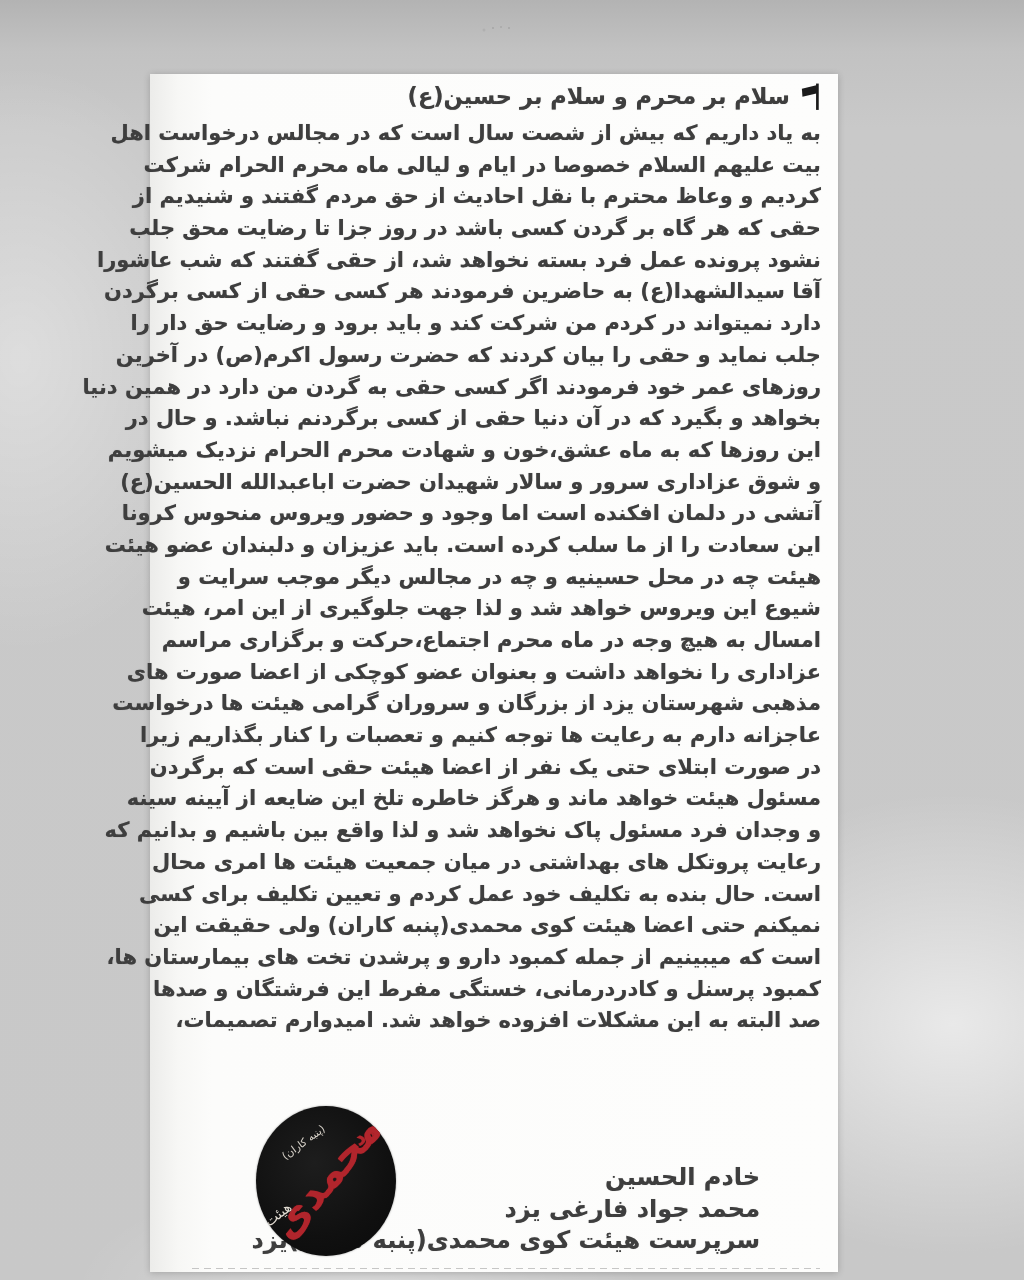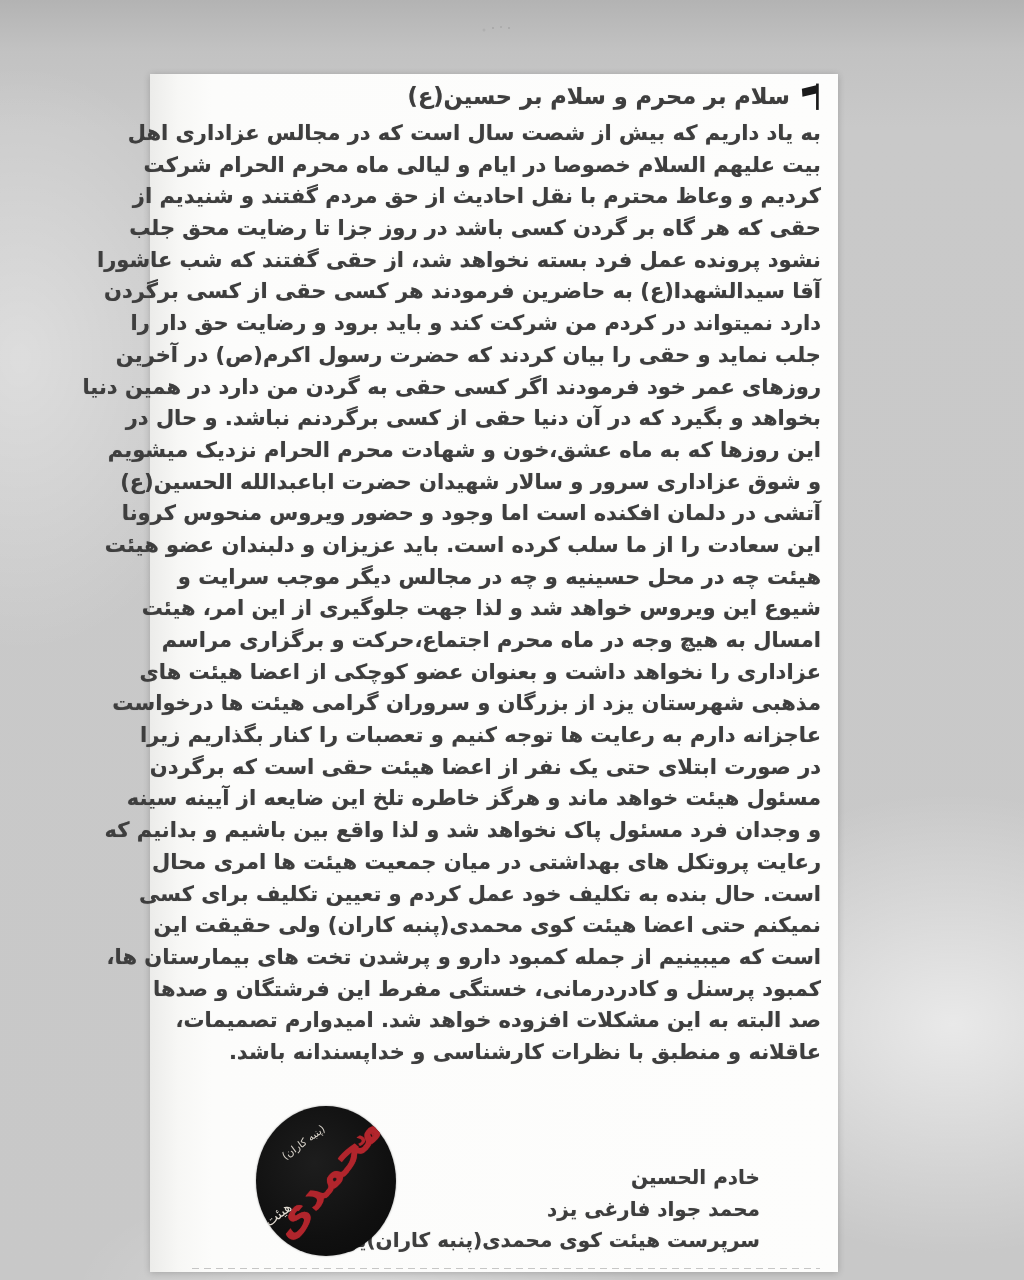--- a/index.html
+++ b/index.html
@@ -27,21 +27,21 @@
   }
   .flag{width:23px;height:29px;flex:0 0 auto;}
   .body-block{position:absolute;top:44px;right:17px;left:28px;}
   .body-line{
     height:31.7px;line-height:31.7px;font-size:21px;font-weight:bold;
     text-align:right;white-space:nowrap;
     text-shadow:0 0 0.7px rgba(70,70,70,0.55);
   }
   .signature-block{position:absolute;top:1088px;right:78px;text-align:right;}
   .sig-line{
-    height:31.5px;line-height:31.5px;font-size:20px;font-weight:bold;
+    height:31.5px;line-height:31.5px;font-size:24px;font-weight:bold;
     white-space:nowrap;text-shadow:0 0 0.7px rgba(70,70,70,0.5);
   }
   .paper-edge-line{
     position:absolute;left:42px;right:18px;bottom:3px;height:1px;opacity:.75;
     background:repeating-linear-gradient(90deg,#b4b4b4 0 7px, rgba(0,0,0,0) 7px 12px);
   }
   .smudge{position:absolute;left:492px;top:27px;width:2px;height:2px;border-radius:50%;
     background:#9a9a9a;opacity:.65;
     box-shadow:8px -1px 0 #a0a0a0, 16px 0 0 #9a9a9a, -9px 2px 0 0.5px #aaa;}
   
@@ -79,50 +79,49 @@
 
       <div class="title-row">
         <svg class="flag" viewBox="0 0 24 30" aria-hidden="true">
           <line x1="19.2" y1="1.5" x2="19.2" y2="29" stroke="#1b1b1b" stroke-width="2.8"></line>
           <path d="M19.2 3 L3 6.8 L3.6 15.2 L19.2 11.6 Z" fill="#1b1b1b"></path>
         </svg>
         <span>سلام بر محرم و سلام بر حسین(ع)</span>
       </div>
 
       <div class="body-block">
-          <div class="body-line">به یاد داریم که بیش از شصت سال است که در مجالس عزاداری اهل</div>
+          <div class="body-line">به یاد داریم که بیش از شصت سال است که در مجالس درخواست اهل</div>
           <div class="body-line">بیت علیهم السلام خصوصا در ایام و لیالی ماه محرم الحرام شرکت</div>
           <div class="body-line">کردیم و وعاظ محترم با نقل احادیث از حق مردم گفتند و شنیدیم از</div>
           <div class="body-line">حقی که هر گاه بر گردن کسی باشد در روز جزا تا رضایت محق جلب</div>
           <div class="body-line">نشود پرونده عمل فرد بسته نخواهد شد، از حقی گفتند که شب عاشورا</div>
           <div class="body-line">آقا سیدالشهدا(ع) به حاضرین فرمودند هر کسی حقی از کسی برگردن</div>
           <div class="body-line">دارد نمیتواند در کردم من شرکت کند و باید برود و رضایت حق دار را</div>
           <div class="body-line">جلب نماید و حقی را بیان کردند که حضرت رسول اکرم(ص) در آخرین</div>
           <div class="body-line">روزهای عمر خود فرمودند اگر کسی حقی به گردن من دارد در همین دنیا</div>
           <div class="body-line">بخواهد و بگیرد که در آن دنیا حقی از کسی برگردنم نباشد. و حال در</div>
           <div class="body-line">این روزها که به ماه عشق،خون و شهادت محرم الحرام نزدیک میشویم</div>
           <div class="body-line">و شوق عزاداری سرور و سالار شهیدان حضرت اباعبدالله الحسین(ع)</div>
           <div class="body-line">آتشی در دلمان افکنده است اما وجود و حضور ویروس منحوس کرونا</div>
           <div class="body-line">این سعادت را از ما سلب کرده است. باید عزیزان و دلبندان عضو هیئت</div>
           <div class="body-line">هیئت چه در محل حسینیه و چه در مجالس دیگر موجب سرایت و</div>
           <div class="body-line">شیوع این ویروس خواهد شد و لذا جهت جلوگیری از این امر، هیئت</div>
           <div class="body-line">امسال به هیچ وجه در ماه محرم اجتماع،حرکت و برگزاری مراسم</div>
-          <div class="body-line">عزاداری را نخواهد داشت و بعنوان عضو کوچکی از اعضا هیئت های</div>
+          <div class="body-line">عزاداری را نخواهد داشت و بعنوان عضو کوچکی از اعضا صورت های</div>
           <div class="body-line">مذهبی شهرستان یزد از بزرگان و سروران گرامی هیئت ها درخواست</div>
           <div class="body-line">عاجزانه دارم به رعایت ها توجه کنیم و تعصبات را کنار بگذاریم زیرا</div>
           <div class="body-line">در صورت ابتلای حتی یک نفر از اعضا هیئت حقی است که برگردن</div>
           <div class="body-line">مسئول هیئت خواهد ماند و هرگز خاطره تلخ این ضایعه از آیینه سینه</div>
           <div class="body-line">و وجدان فرد مسئول پاک نخواهد شد و لذا واقع بین باشیم و بدانیم که</div>
           <div class="body-line">رعایت پروتکل های بهداشتی در میان جمعیت هیئت ها امری محال</div>
           <div class="body-line">است. حال بنده به تکلیف خود عمل کردم و تعیین تکلیف برای کسی</div>
           <div class="body-line">نمیکنم حتی اعضا هیئت کوی محمدی(پنبه کاران) ولی حقیقت این</div>
           <div class="body-line">است که میبینیم از جمله کمبود دارو و پرشدن تخت های بیمارستان ها،</div>
           <div class="body-line">کمبود پرسنل و کادردرمانی، خستگی مفرط این فرشتگان و صدها</div>
           <div class="body-line">صد البته به این مشکلات افزوده خواهد شد. امیدوارم تصمیمات،</div>
-          <div class="body-line">عاقلانه و منطبق با نظرات کارشناسی و خداپسندانه باشد.</div>
         </div>
 
       <div class="signature-block">
           <div class="sig-line">خادم الحسین</div>
           <div class="sig-line">محمد جواد فارغی یزد</div>
           <div class="sig-line">سرپرست هیئت کوی محمدی(پنبه کاران)یزد</div>
         </div>
 
       <div class="paper-edge-line"></div>
     </div>

